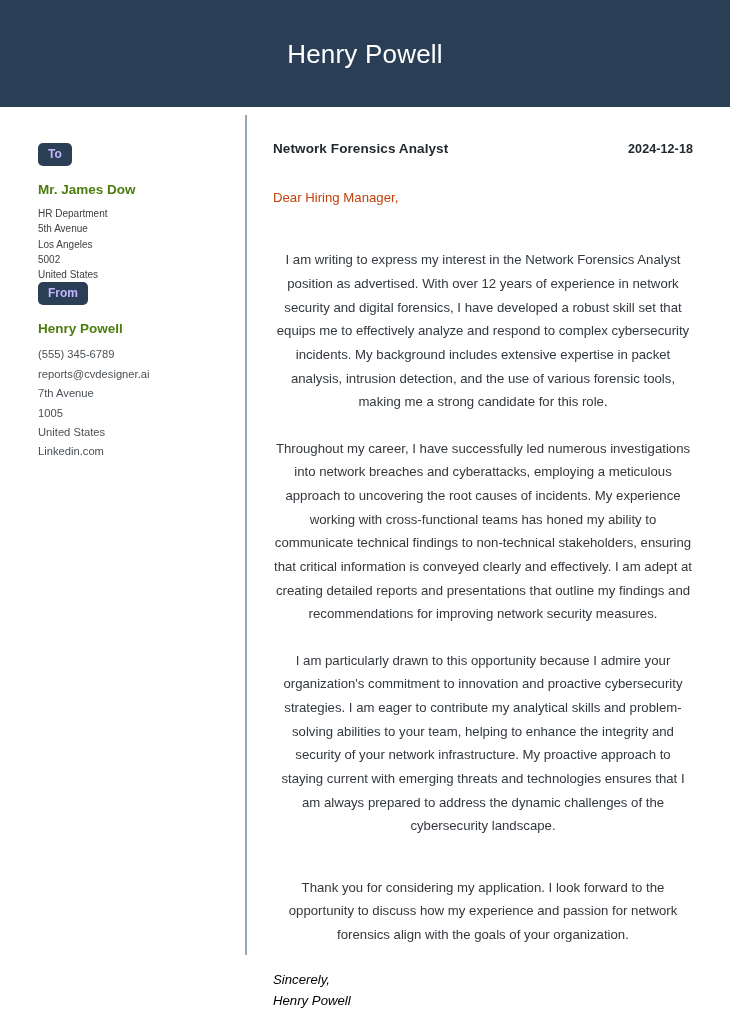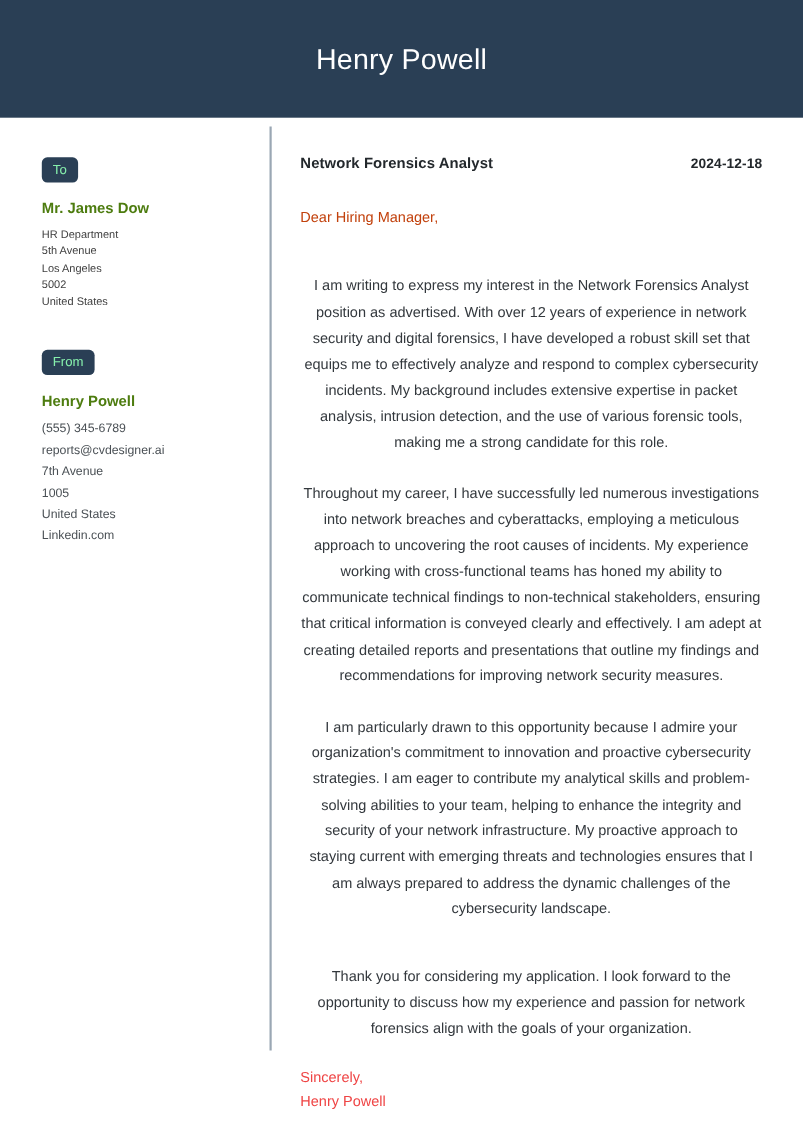--- a/index.html
+++ b/index.html
@@ -59,23 +59,23 @@
   .main {
     flex: 1;
     box-sizing: border-box;
     padding: 34px 37px 0 28px;
   }
 
   
   .badge {
     display: inline-block;
     background: #2a3f55;
-    color: #86efac;
+    color: #c4b5fd;
     font-size: 12px;
-    font-weight: normal;
+    font-weight: bold;
     border-radius: 5px;
     padding: 5px 10px 6px 10px;
     line-height: 1;
     margin-bottom: 14px;
   }
 
   .block-name {
     font-size: 13.5px;
     font-weight: bold;
     color: #4d7c0f;
@@ -89,21 +89,20 @@
     line-height: 1.52;
   }
 
   .contact-line {
     font-size: 11.2px;
     color: #4a5055;
     line-height: 1.73;
   }
 
   .from-block {
-    margin-top: 36px;
   }
 
   
   .title-row {
     display: flex;
     justify-content: space-between;
     align-items: baseline;
     margin-bottom: 32px;
     text-align: center;
   }
@@ -134,22 +133,23 @@
     margin: 0 0 23px 0;
     text-align: center;
   }
 
   .closing-gap {
     height: 15px;
   }
 
   .signoff {
     font-size: 13.2px;
-    color: #ef4444;
+    color: #000000;
     line-height: 1.58;
+    font-style: italic;
   }
 
   .signature {
     margin-top: 17px;
     font-family: "DejaVu Serif", serif;
     font-style: italic;
     font-size: 19px;
     color: #6d7479;
     letter-spacing: 0.6px;
   }

